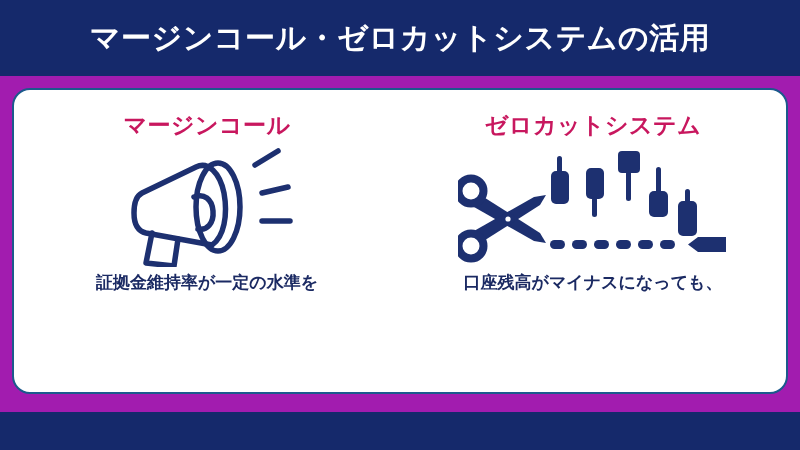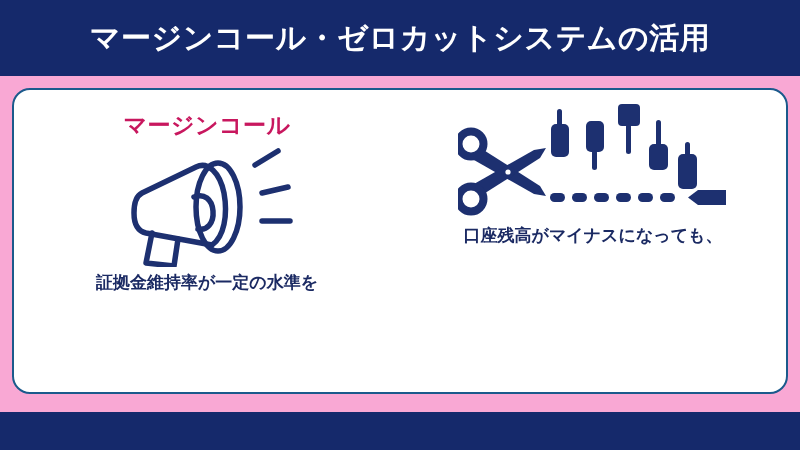--- a/index.html
+++ b/index.html
@@ -10,21 +10,21 @@
     width: 800px;
     height: 450px;
     background: #ffffff;
     font-family: "Liberation Sans", "DejaVu Sans", sans-serif;
     overflow: hidden;
   }
   .slide {
     position: relative;
     width: 800px;
     height: 450px;
-    background: #f9a8d4;
+    background: #a21caf;
   }
 
   
   .header-bar {
     position: absolute;
     left: 0;
     top: 0;
     width: 800px;
     height: 76px;
     background: #15296b;
@@ -144,20 +144,21 @@
             </svg>
           </span>
         </div>
 
         <div class="col-desc">
           <span class="line">証拠金維持率が一定の水準を</span>
         </div>
       </div>
 
       <div class="col">
+        <div class="col-heading">ゼロカットシステム</div>
 
         <div class="icon-area">
           <span>
             <svg width="270" height="122" viewBox="0 0 270 122" fill="#1d3070">
 
               <g>
 
                 <rect x="99" y="11" width="5" height="17" rx="2.5"></rect>
                 <rect x="93" y="26" width="18" height="33" rx="5"></rect>
 

